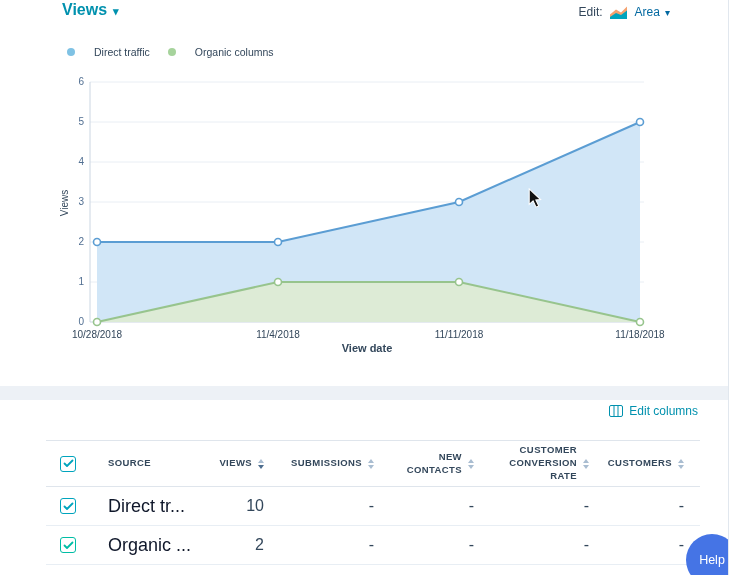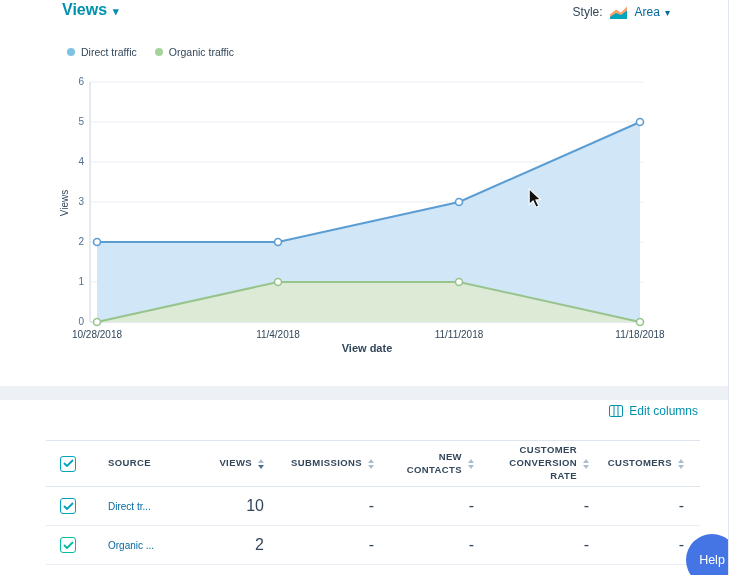--- a/index.html
+++ b/index.html
@@ -18,21 +18,21 @@
   .page-title .caret { font-size: 11px; margin-top: 2px; }
   .style-wrap {
     position: absolute; top: 5px; right: 58px;
     display: flex; align-items: center; gap: 7px;
     font-size: 12px; color: #33475b;
   }
   .style-value { color: #0369a1; display: flex; align-items: center; gap: 5px; cursor: pointer; }
   .style-value .caret { font-size: 10px; margin-top: 1px; }
   
   .legend { position: absolute; left: 67px; top: 46px; display: flex; gap: 18px; }
-  .legend-item { display: flex; align-items: center; gap: 6px; font-size: 10.5px; color: #33475b; cursor: pointer; }
+  .legend-item { display: flex; align-items: center; gap: 19px; font-size: 10.5px; color: #33475b; cursor: pointer; }
   .legend-dot { width: 8px; height: 8px; border-radius: 50%; }
   
   #chart { position: absolute; left: 0; top: 60px; }
   #chart text { font-family: "Liberation Sans", sans-serif; }
   #chart .ytick { font-size: 10px; fill: #506e91; }
   #chart .xtick { font-size: 10px; fill: #33475b; }
   #chart .ylabel { font-size: 10px; fill: #33475b; }
   #chart .xlabel { font-size: 11px; font-weight: bold; fill: #33475b; }
   
   .section-gap { position: absolute; left: 0; top: 386px; width: 100%; height: 14px; background: #edf1f6; }
@@ -47,21 +47,21 @@
   .trow { display: flex; align-items: stretch; border-bottom: 1px solid #e8eef4; }
   .trow.thead { border-top: 1px solid #dfe5ec; border-bottom: 1px solid #dfe5ec; height: 47px; }
   .trow.tbody { height: 39px; }
   .tcell { display: flex; align-items: center; }
   .left  { justify-content: flex-start; padding-left: 18px; }
   .right { justify-content: flex-end; padding-right: 16px; text-align: right; }
   .cb    { justify-content: center; }
   .th { font-size: 9.5px; font-weight: 700; color: #33475b; letter-spacing: .4px; line-height: 1.35; }
   .th-label { display: inline-block; }
   .num { font-size: 16px; color: #33475b; }
-  .link { color: #0369a1; font-size: 10px; cursor: pointer; }
+  .link { color: #0f172a; font-size: 18px; cursor: pointer; }
   .checkbox {
     width: 16px; height: 16px; border: 1px solid; border-radius: 3px;
     background: #fff; display: flex; align-items: center; justify-content: center; cursor: pointer;
   }
   .sort { display: flex; flex-direction: column; gap: 2px; margin-left: 6px; }
   .tri { width: 0; height: 0; border-left: 3.5px solid transparent; border-right: 3.5px solid transparent; }
   .tri-up   { border-bottom: 4px solid #a9bdd1; }
   .tri-down { border-top: 4px solid #a9bdd1; }
   .tri-down.active { border-top-color: #4e6e8f; }
   
@@ -77,41 +77,41 @@
 <body>
 
 <div class="screen">
 
   <div class="page-title">
     <span>Views</span>
     <span class="caret">▾</span>
   </div>
 
   <div class="style-wrap">
-    <span>Style:</span>
+    <span>Edit:</span>
     <span style="display:flex;">
       <svg width="18" height="13" viewBox="0 0 18 13">
         <path d="M0,13 L0,8.5 L6,3.5 L11,6.5 L17,0.5 L17,13 Z" fill="#f5a26f"></path>
         <path d="M0,13 L0,11 L6,7 L11,9 L17,4.5 L17,13 Z" fill="#00a4bd"></path>
       </svg>
     </span>
     <span class="style-value">
       <span>Area</span>
       <span class="caret">▾</span>
     </span>
   </div>
 
   <div class="legend" id="legend">
       <div class="legend-item">
         <span class="legend-dot" title="Direct traffic" style="background: rgb(127, 194, 228);"></span>
         <span>Direct traffic</span>
       </div>
       <div class="legend-item">
         <span class="legend-dot" title="Organic search" style="background: rgb(166, 211, 156);"></span>
-        <span>Organic traffic</span>
+        <span>Organic columns</span>
       </div>
     </div>
 
   <svg id="chart" width="729" height="330" viewBox="0 60 729 330">
       <line x1="90" y1="322" x2="644" y2="322" stroke="#cbd6e2" stroke-width="1"></line>
       <text x="84" y="325" text-anchor="end" class="ytick">0</text>
       <line x1="90" y1="282" x2="644" y2="282" stroke="#e9eef4" stroke-width="1"></line>
       <text x="84" y="285" text-anchor="end" class="ytick">1</text>
       <line x1="90" y1="242" x2="644" y2="242" stroke="#e9eef4" stroke-width="1"></line>
       <text x="84" y="245" text-anchor="end" class="ytick">2</text>

